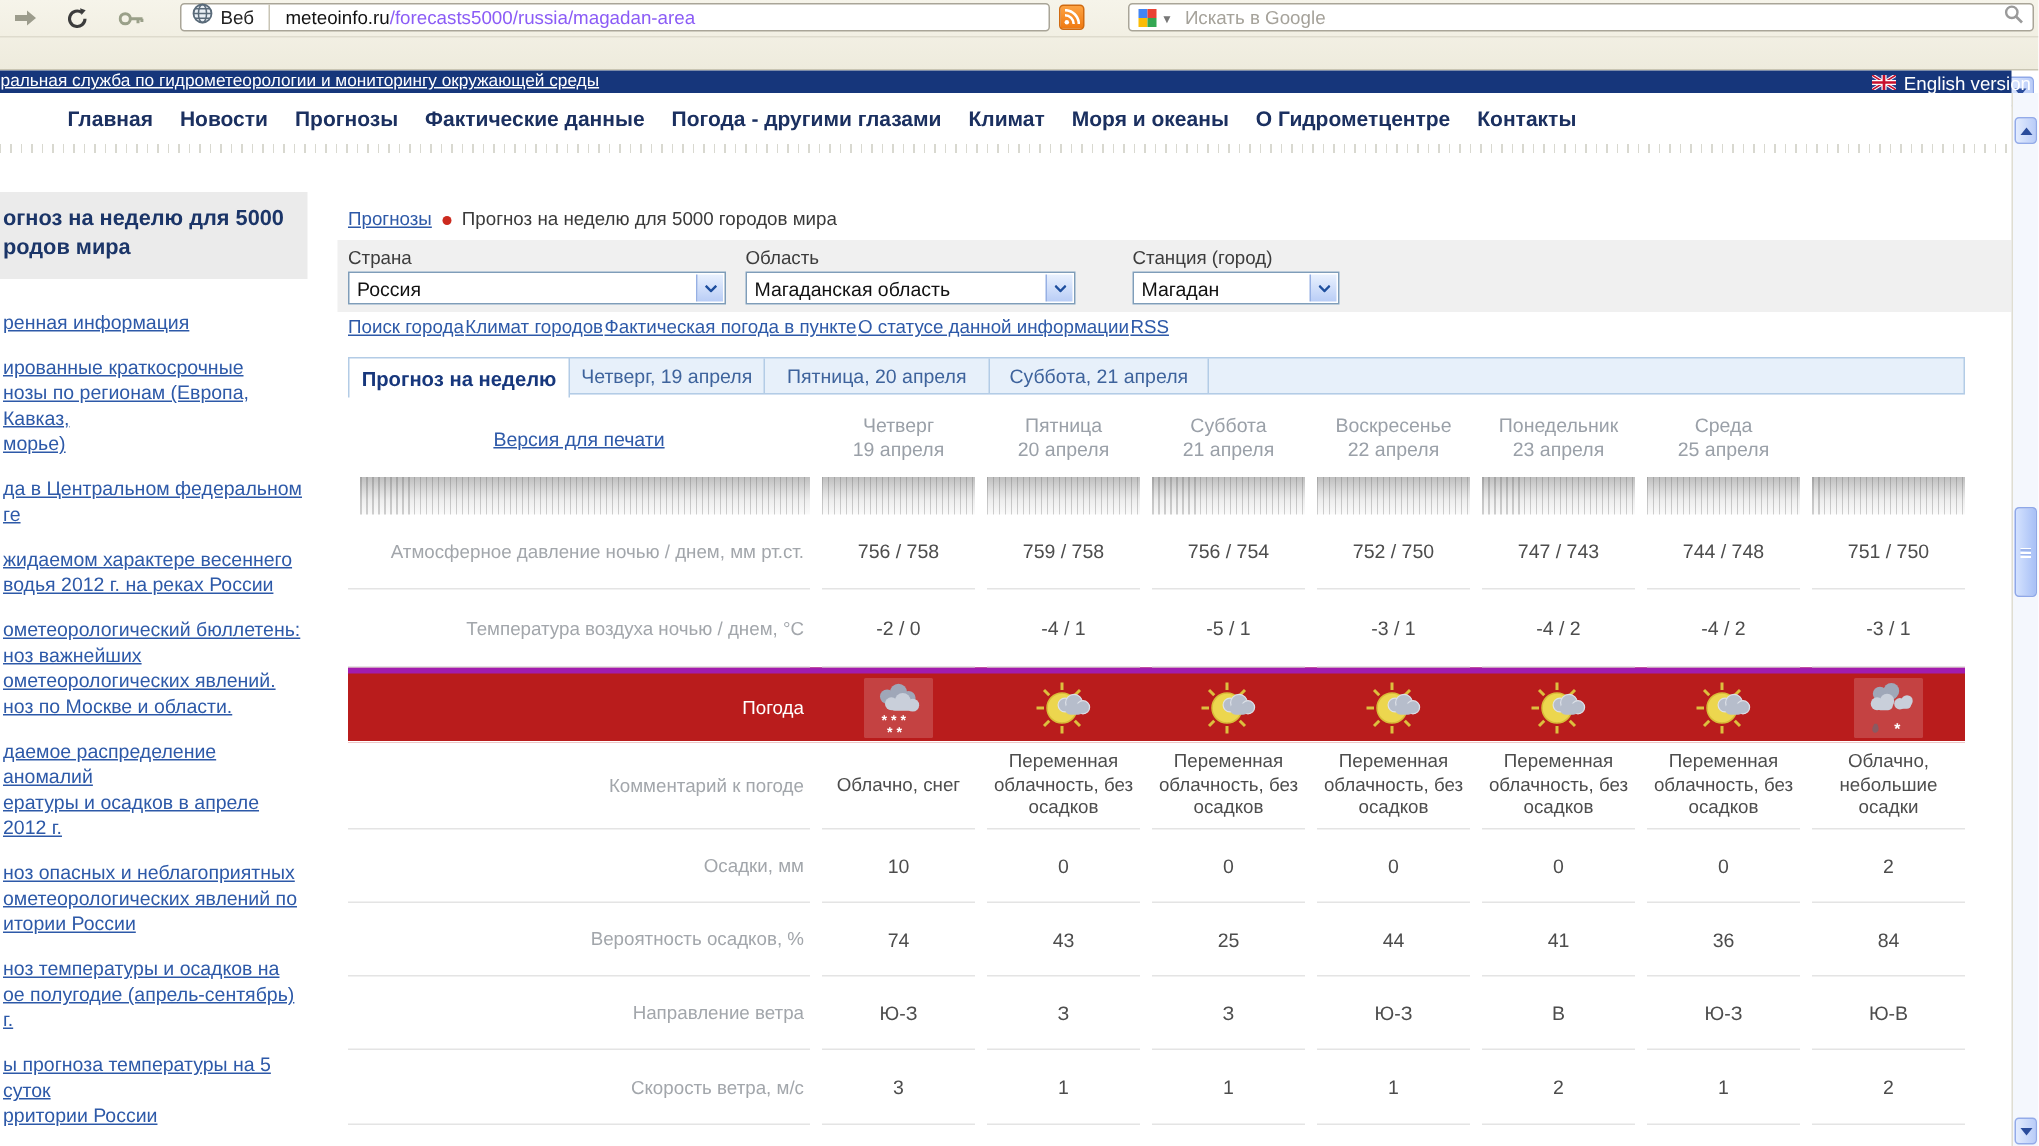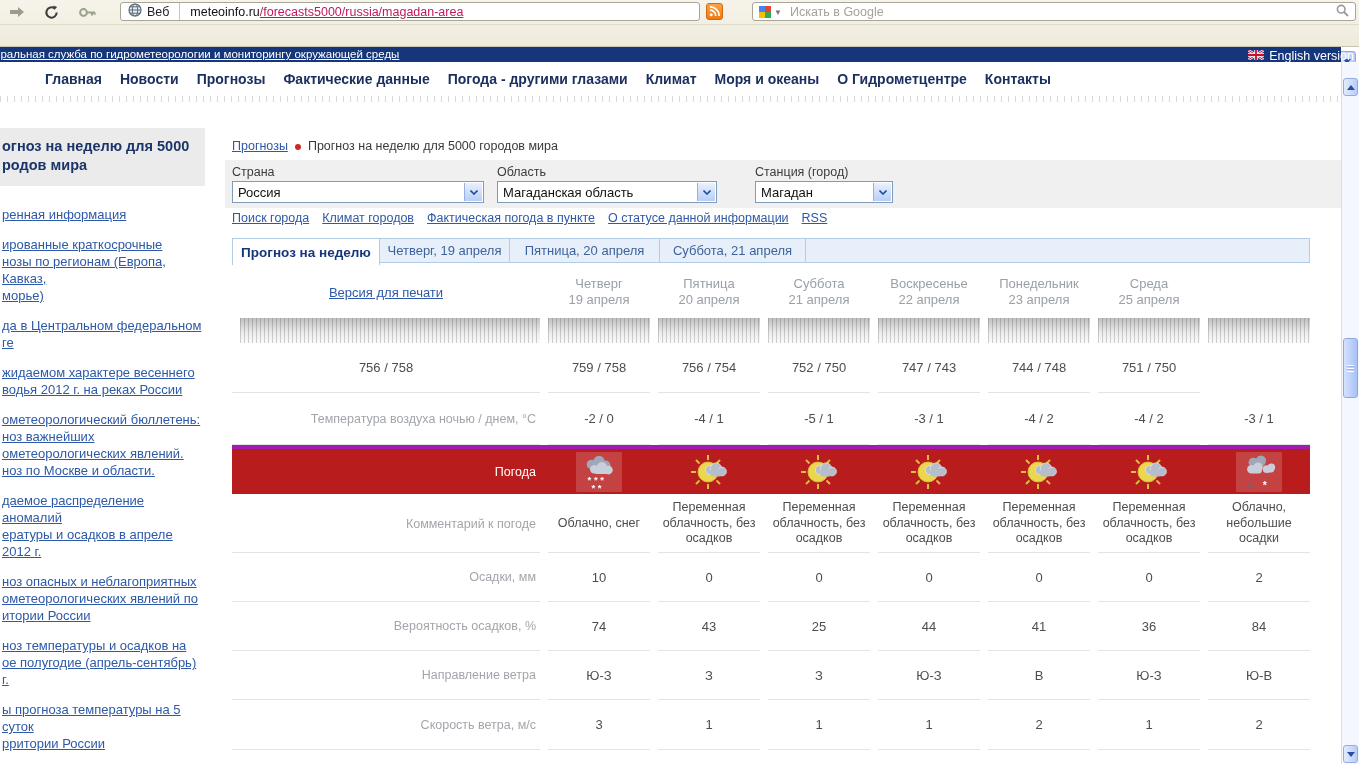--- a/index.html
+++ b/index.html
@@ -8,21 +8,21 @@
 
   
   .chrome{position:absolute;left:0;top:0;width:1359px;height:47px;background:linear-gradient(#f6f4ea,#eeebdd);border-bottom:1px solid #c9c5b3;box-sizing:border-box;}
   .crow1{position:absolute;left:0;top:0;width:100%;height:24px;}
   .crow2{position:absolute;left:0;top:24px;width:100%;height:23px;border-top:1px solid #dedbcd;}
   .cicon{position:absolute;top:4px;width:18px;height:16px;display:flex;align-items:center;justify-content:center;}
   .pill{position:absolute;left:120px;top:2px;width:580px;height:19px;background:#fff;border:1px solid #a9a598;border-radius:3px;box-sizing:border-box;display:flex;align-items:center;}
   .pill .tabseg{display:flex;align-items:center;gap:5px;padding:0 10px 0 7px;height:100%;border-right:1px solid #c9c5b6;}
   .pill .weblabel{font-size:12.5px;color:#222;}
   .addr{padding-left:10px;font-size:12.5px;color:#111;white-space:nowrap;}
-  .addr .path{color:#be185d;text-decoration:underline;}
+  .addr .path{color:#8b5cf6;}
   .rssbtn{position:absolute;left:706px;top:3px;width:17px;height:17px;border-radius:3px;background:linear-gradient(#fda343,#ef7911);border:1px solid #d06a10;box-sizing:border-box;display:flex;align-items:center;justify-content:center;}
   .gfield{position:absolute;left:752px;top:2px;width:604px;height:19px;background:#fff;border:1px solid #a9a598;border-radius:3px;box-sizing:border-box;display:flex;align-items:center;}
   .gicon{display:inline-grid;grid-template-columns:6px 6px;grid-template-rows:6px 6px;margin-left:6px;}
   .gicon i{display:block;}
   .gcaret{font-size:8px;color:#777;margin:2px 0 0 3px;}
   .ginput{border:none;outline:none;flex:1;font-size:12.5px;color:#333;background:transparent;padding-left:8px;font-family:inherit;}
   .ginput::placeholder{color:#a5a29a;}
   .gmag{margin-right:6px;}
 
   .obtn{position:absolute;top:26px;height:20px;background:linear-gradient(#fffefc,#eae7da);border:1px solid #a9a598;border-radius:3px;box-sizing:border-box;display:flex;align-items:center;font-size:12.5px;color:#222;padding:0 9px;gap:5px;white-space:nowrap;}
@@ -50,21 +50,21 @@
   .sidelinks a{display:block;font-size:13px;color:#2d59a8;text-decoration:underline;line-height:17px;margin-bottom:13px;white-space:pre-line;}
 
   
   .crumb{position:absolute;left:232px;top:139px;font-size:12.5px;color:#3a3a3a;display:flex;align-items:center;}
   .crumb a{color:#2d59a8;text-decoration:underline;}
   .dot{width:6px;height:6px;border-radius:50%;background:#cc2a1e;display:inline-block;margin:1px 7px 0 7px;}
   .formband{position:absolute;left:225px;top:160px;width:1116px;height:48px;background:#f0f0f0;}
   .flabel{position:absolute;top:5px;font-size:12.5px;color:#3c3c3c;}
   .fsel{position:absolute;top:21px;height:22px;background:#fff;border:1px solid #7f9db9;box-sizing:border-box;font-size:13px;color:#111;display:flex;align-items:center;padding-left:5px;}
   .selbtn{position:absolute;right:1px;top:1px;bottom:1px;width:17px;background:linear-gradient(#e9f1fe,#b9cdf6);border-left:1px solid #96b0e4;display:flex;align-items:center;justify-content:center;}
-  .quicklinks{position:absolute;left:232px;top:211px;display:flex;column-gap:13px;font-size:12.5px;}
+  .quicklinks{position:absolute;left:232px;top:211px;display:flex;column-gap:1px;font-size:12.5px;}
   .quicklinks a{color:#2d59a8;text-decoration:underline;white-space:nowrap;}
 
   
   .tabs{position:absolute;left:232px;top:238px;width:1078px;height:25px;background:#e7f0fa;border:1px solid #b3cce6;box-sizing:border-box;display:flex;}
   .tab{font-size:13px;color:#3e639c;display:flex;align-items:center;justify-content:center;border-right:1px solid #b3cce6;box-sizing:border-box;}
   .tab.active{background:#fff;color:#17377c;font-weight:bold;font-size:13.5px;margin:-1px 0 -1px -1px;border:1px solid #b3cce6;border-bottom:none;height:27px;}
 
   
   .ftable{position:absolute;left:232px;top:267px;width:1078px;}
   .frow{display:grid;grid-template-columns:308px repeat(7,1fr);column-gap:8px;}
@@ -410,20 +410,21 @@
         <div></div>
         <div></div>
         <div></div>
         <div></div>
         <div></div>
         <div></div>
         <div></div>
     </div>
 
     <div class="frow drow h50">
+      <div class="lblc">Атмосферное давление ночью  /  днем, мм рт.ст.</div>
       <div class="val">756 / 758</div>
       <div class="val">759 / 758</div>
       <div class="val">756 / 754</div>
       <div class="val">752 / 750</div>
       <div class="val">747 / 743</div>
       <div class="val">744 / 748</div>
       <div class="val">751 / 750</div>
     </div>
 
     <div class="frow drow h52">

